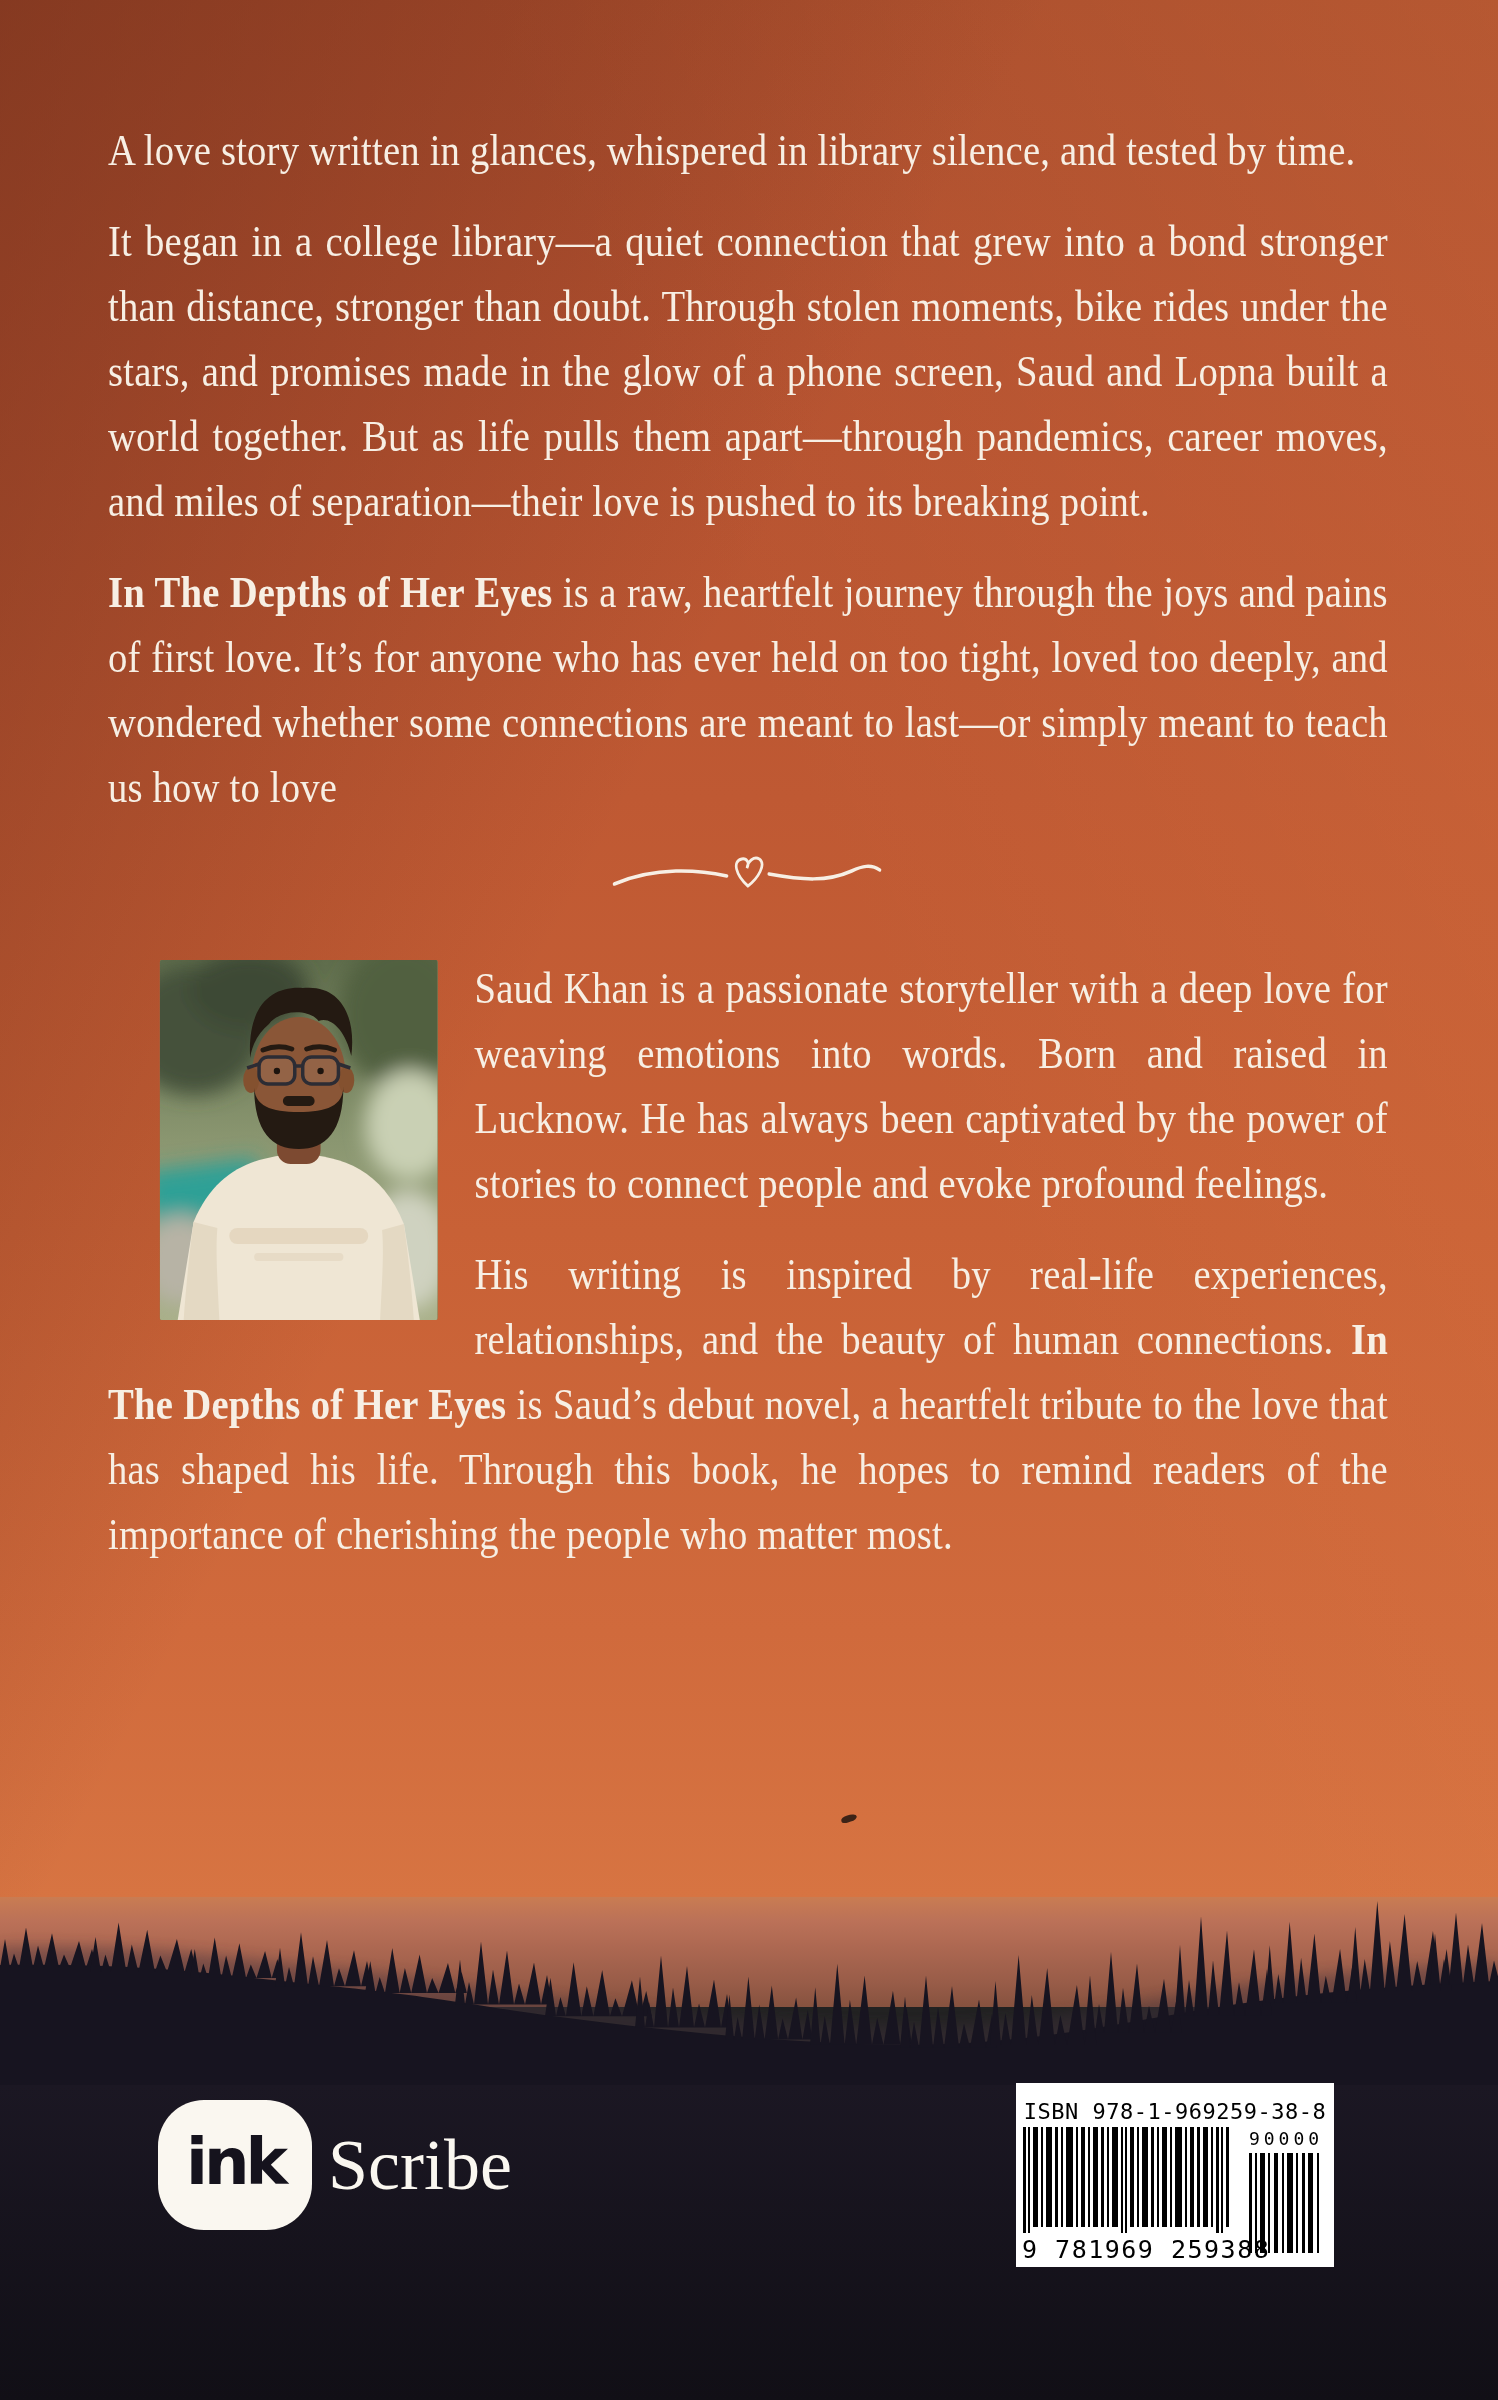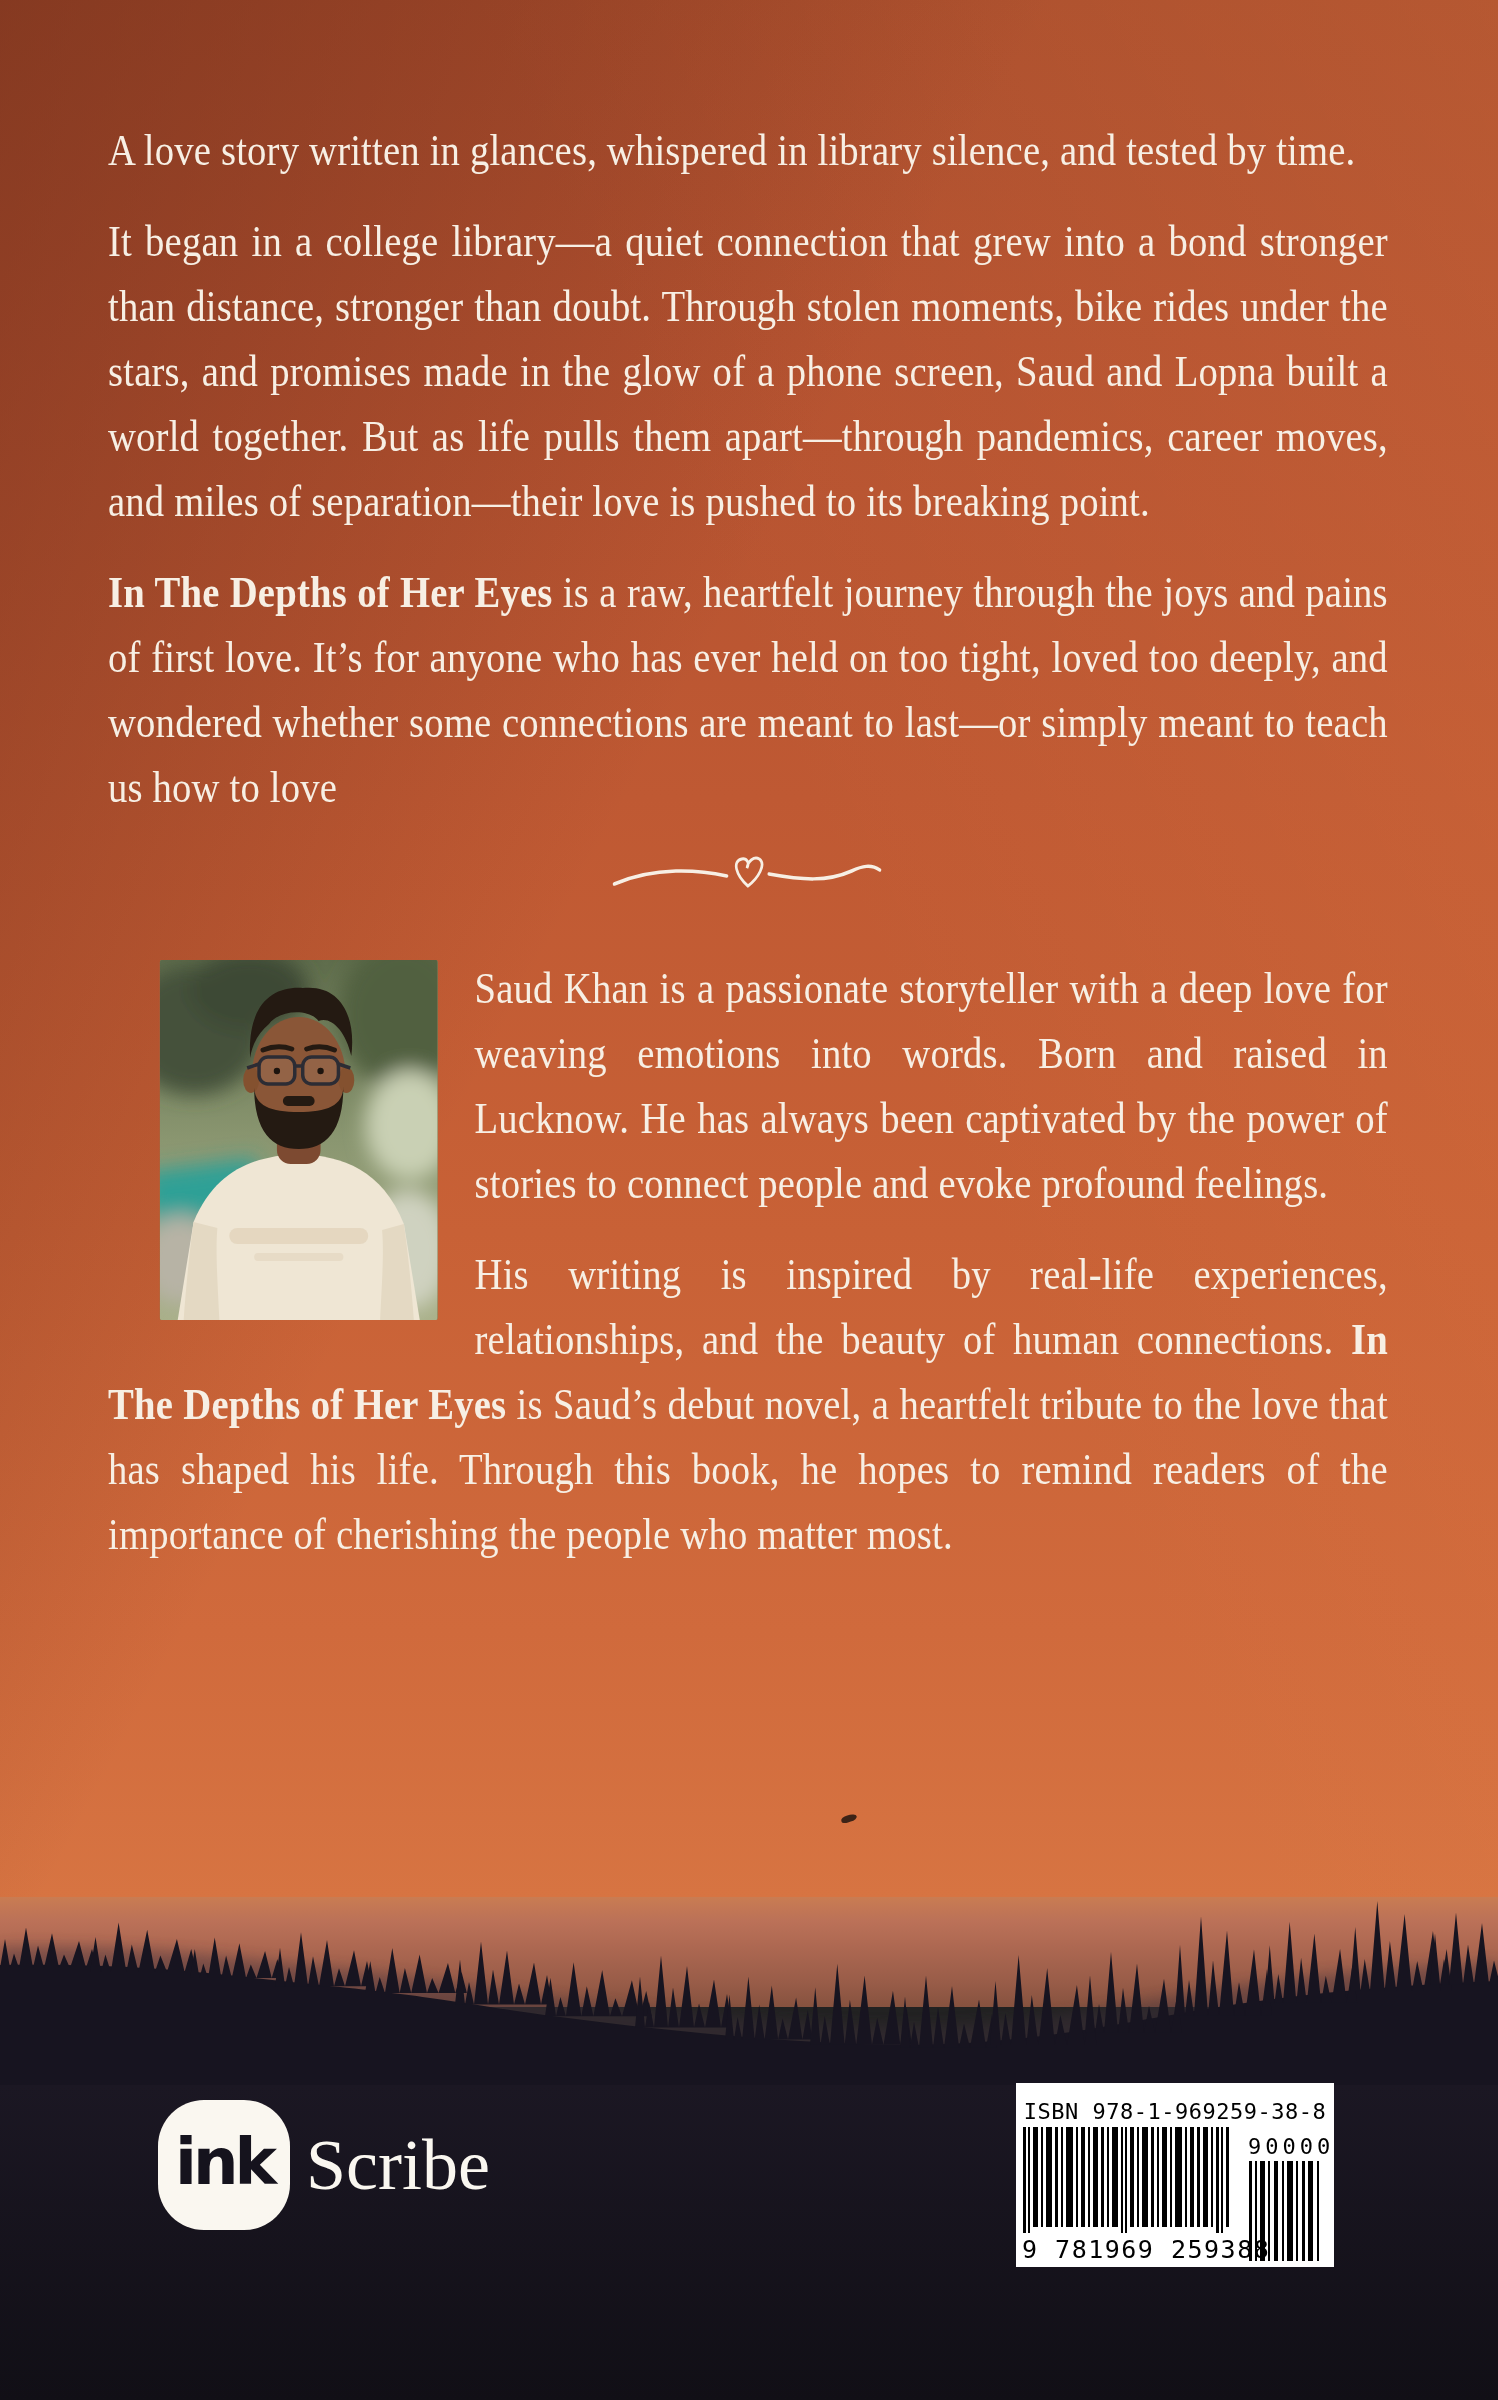--- a/index.html
+++ b/index.html
@@ -39,21 +39,21 @@
   .divider svg{display:block;}
   .author-section{margin-top:58px;}
   .author-photo{
     float:left; width:316px; height:360px; margin:4px 42px 18px 59px;
     border-radius:2px; overflow:hidden; background:#7a8a63;
   }
   .author-photo svg{display:block;}
   
   .logo{position:absolute; left:158px; top:2100px; display:flex; align-items:center;}
   .logo-badge{
-    width:132px; height:130px; background:#faf7f0; border-radius:46px;
+    width:154px; height:130px; background:#faf7f0; border-radius:46px;
     display:flex; align-items:center; justify-content:center;
   }
   .logo-ink{
     font-family:"DejaVu Sans",sans-serif; font-weight:800; font-size:64px;
     color:#15131d; letter-spacing:-4px; margin-top:-6px;
   }
   .logo-scribe{
     font-family:"Liberation Serif","DejaVu Serif",serif; font-size:72px;
     color:#faf7f0; margin-left:16px; line-height:1;
   }
@@ -63,21 +63,21 @@
     background:#ffffff; color:#000;
     font-family:"DejaVu Sans Mono","Liberation Mono",monospace;
     padding:0; box-sizing:border-box;
   }
   .bc-label{font-size:22px; text-align:center; padding-top:16px; letter-spacing:.5px; white-space:nowrap;}
   .bc-cols{display:flex; padding:3px 6px 0 6px;}
   .bc-main-col{width:208px;}
   .bc-main-col svg{display:block;}
   .bc-ean{font-size:25px; letter-spacing:1.5px; padding-top:2px; white-space:nowrap;}
   .bc-supp-col{margin-left:18px; width:76px;}
-  .bc-supp-num{font-size:22px; letter-spacing:4px; text-align:center; line-height:24px; white-space:nowrap;margin-top:8px;}
+  .bc-supp-num{font-size:18px; letter-spacing:4px; text-align:center; line-height:24px; white-space:nowrap;}
   .bc-supp-col svg{display:block; margin-top:2px;}
 </style>
 </head>
 <body>
 
 <div class="cover">
 
   <div class="sky"></div>
   <div class="water"></div>
   <div class="bird"></div>

